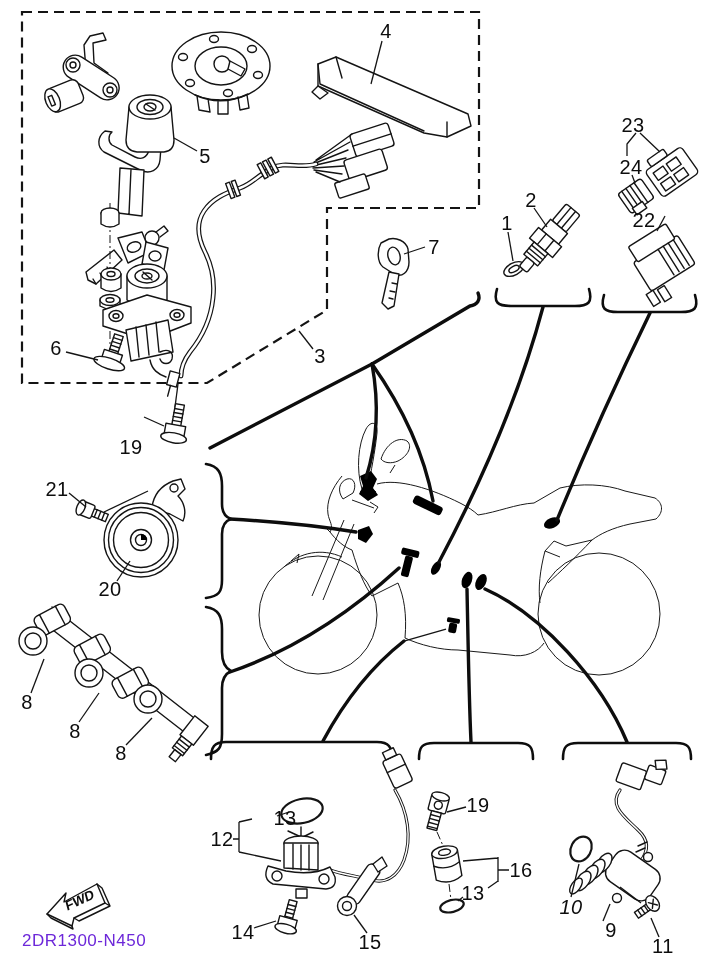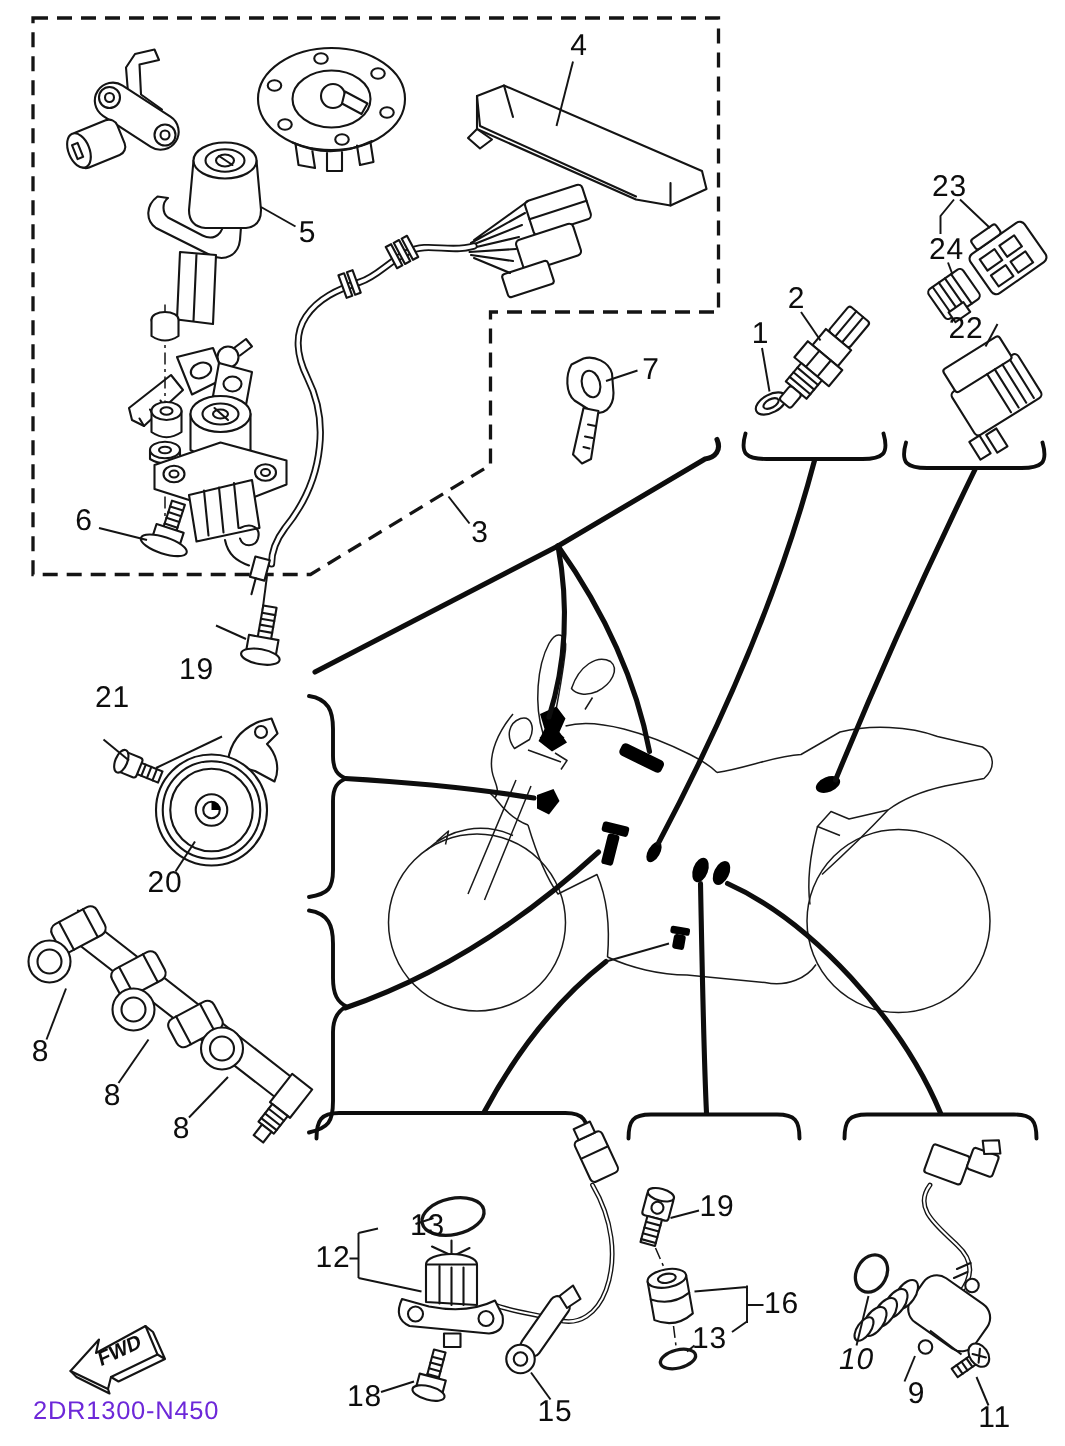--- a/index.html
+++ b/index.html
@@ -454,27 +454,27 @@
       <div class="plabel" style="left: 56px; top: 348px;">6</div>
       <div class="plabel" style="left: 434px; top: 247px;">7</div>
       <div class="plabel" style="left: 27px; top: 702px;">8</div>
       <div class="plabel" style="left: 75px; top: 731px;">8</div>
       <div class="plabel" style="left: 121px; top: 753px;">8</div>
       <div class="plabel" style="left: 611px; top: 930px;">9</div>
       <div class="plabel" style="left: 571px; top: 907px; font-style: italic;">10</div>
       <div class="plabel" style="left: 663px; top: 946px;">11</div>
       <div class="plabel" style="left: 222px; top: 839px;">12</div>
       <div class="plabel" style="left: 266px; top: 818px; margin-left: 19px;">13</div>
-      <div class="plabel" style="left: 243px; top: 932px;">18</div>
+      <div class="plabel" style="left: 243px; top: 932px;">14</div>
       <div class="plabel" style="left: 370px; top: 942px;">15</div>
       <div class="plabel" style="left: 521px; top: 870px;">16</div>
       <div class="plabel" style="left: 473px; top: 893px;">13</div>
       <div class="plabel" style="left: 478px; top: 805px;">19</div>
       <div class="plabel" style="left: 131px; top: 415px; margin-top: 32px;">19</div>
       <div class="plabel" style="left: 110px; top: 589px;">20</div>
-      <div class="plabel" style="left: 57px; top: 466px; margin-left: 18px;">21</div>
+      <div class="plabel" style="left: 57px; top: 489px;">21</div>
       <div class="plabel" style="left: 644px; top: 208px; margin-top: 12px;">22</div>
       <div class="plabel" style="left: 633px; top: 125px;">23</div>
       <div class="plabel" style="left: 631px; top: 167px;">24</div>
     </div>
 
 <div id="part-code">2DR1300-N450</div>
 </div>
 
 </body></html>

